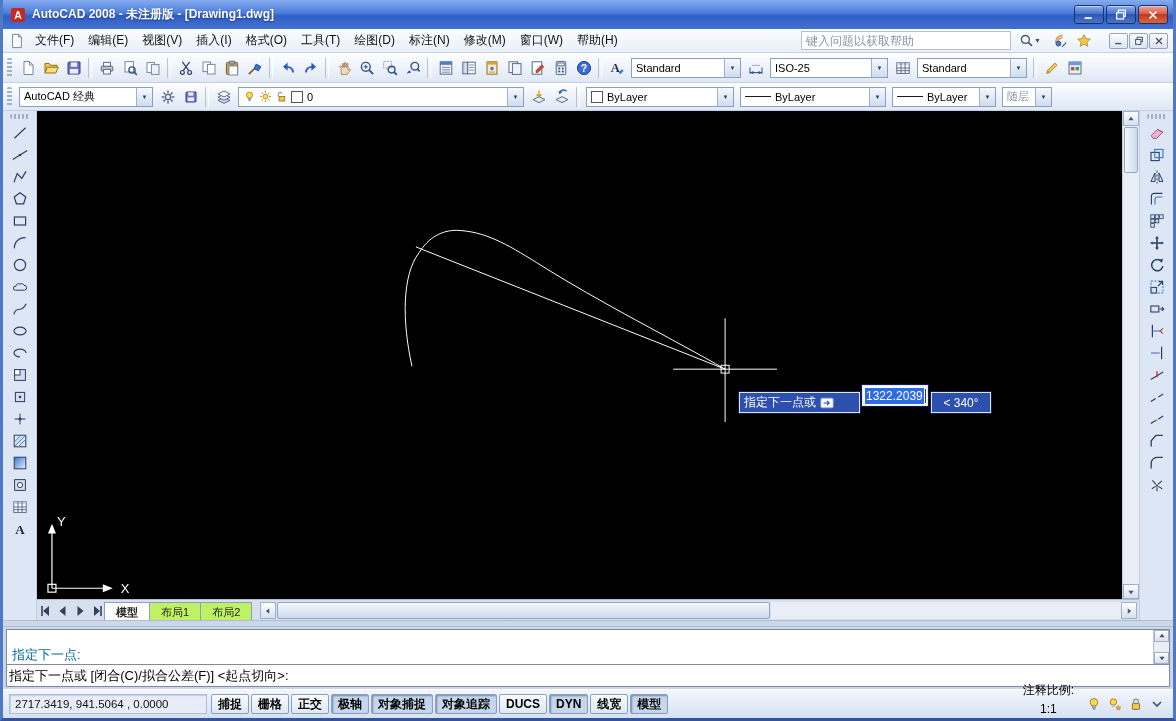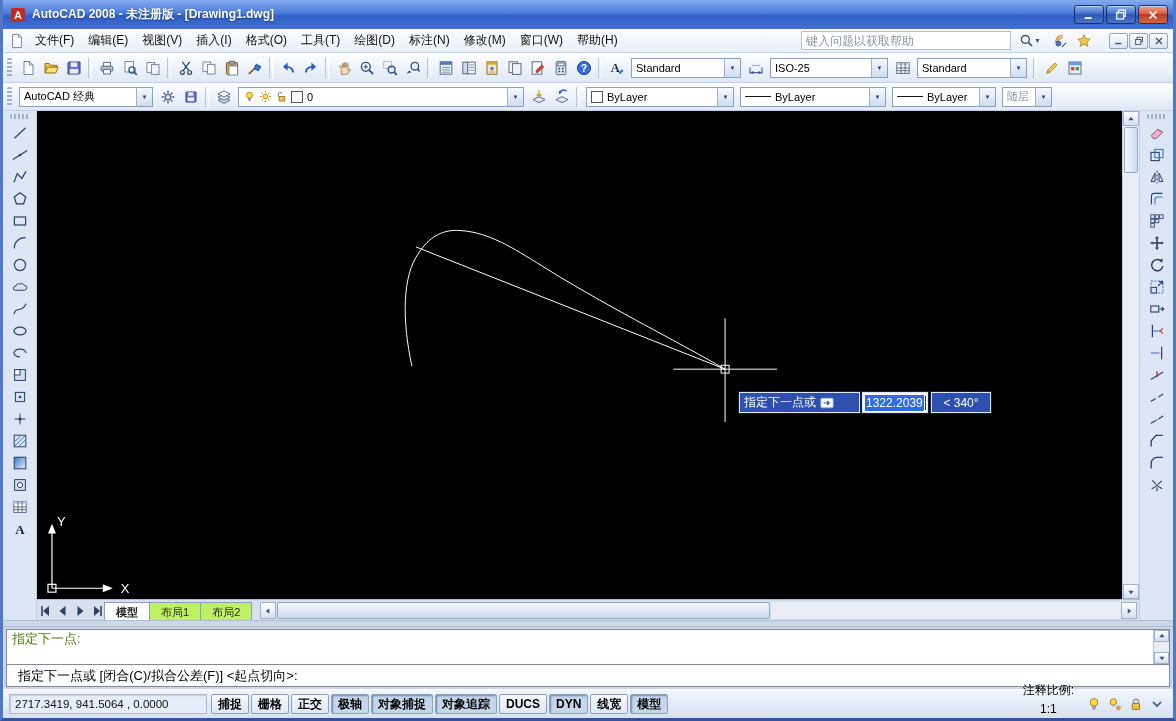--- a/index.html
+++ b/index.html
@@ -105,26 +105,26 @@
   .ltab.active{background:#fff;font-weight:bold;margin-top:1px;}
   .hscroll{flex:1;display:flex;align-items:stretch;margin:2px 2px 1px 8px;}
   .hscroll .sbtn{width:16px;height:auto;flex:0 0 16px;}
   .hthumb{width:56%;background:linear-gradient(#f4f8fd,#ccdaef);border:1px solid #93a8c6;border-radius:2px;margin:0 1px;}
   .htrack{flex:1;background:#e9eef6;}
 
   
   .cmd-splitter{height:5px;flex:0 0 5px;background:#ccd8e8;border-top:1px solid #aebbd2;border-bottom:1px solid #aebbd2;}
   .cmdwin{height:58px;flex:0 0 58px;background:#ccd6e6;padding:2px 3px;display:flex;flex-direction:column;gap:0;}
   .cmd-history{flex:1;background:#fff;border:1px solid #808a9a;display:flex;min-height:0;}
-  .cmd-lines{flex:1;padding:0 5px;font-size:13px;color:#4d7c0f;overflow:hidden;}
+  .cmd-lines{flex:1;padding:16px 5px;font-size:13px;color:#0369a1;overflow:hidden;}
   .cmdline{white-space:nowrap;line-height:17px;}
   .cmd-vscroll{width:15px;flex:0 0 15px;border-left:1px solid #b6c2d6;display:flex;flex-direction:column;background:#e9eef6;}
   .cmd-vscroll .sbtn{height:12px;flex:0 0 12px;}
   .cmd-input{height:22px;flex:0 0 22px;background:#fff;border:1px solid #808a9a;border-top:none;
-    font-size:13px;color:#000;padding:2px 11px;white-space:nowrap;box-sizing:border-box;}
+    font-size:13px;color:#000;padding:2px 2px;white-space:nowrap;box-sizing:border-box;}
 
   
   .statusbar{height:28px;flex:0 0 28px;display:flex;align-items:center;gap:2px;padding:0 6px;
     background:linear-gradient(#f2f6fc,#d6e1f1);border-top:1px solid #fff;font-size:12px;}
   .coords{width:186px;flex:0 0 186px;font-size:11.5px;color:#111;padding:3px 5px;
     border:1px solid #aebbd2;background:#e6edf8;box-shadow:inset 1px 1px 1px #c2cfe2;}
   .stbtn{height:20px;padding:0 6px;font-size:12px;font-weight:bold;color:#000;margin-left:2px;
     background:linear-gradient(#f8fbfe,#dde7f4);border:1px solid #8aa0c0;border-radius:2px;}
   .stbtn.active{background:#c6d7ec;box-shadow:inset 1px 1px 2px rgba(50,70,110,.55);}
   .sb-right{margin-left:auto;display:flex;align-items:center;gap:3px;}
@@ -817,21 +817,21 @@
 
           <div class="dyn-box" style="left:702px;top:281px;width:121px;">
             <span>指定下一点或</span>
             <span class="ic">
                 <svg viewBox="0 0 16 16" width="16" height="16">
                   <rect x="1" y="2.5" width="14" height="11" rx="1.5" fill="#fff" stroke="#9aaccc"></rect>
                   <path d="M4 8h6M8 5.5L10.5 8 8 10.5" fill="none" stroke="#2d4fae" stroke-width="1.4"></path>
                 </svg>
               </span>
           </div>
-          <div class="dyn-box field" style="left:825px;top:281px;width:66px;">
+          <div class="dyn-box field" style="left:825px;top:274px;width:66px;">
             <span class="sel">1322.2039</span>
             <span class="dyn-caret"></span>
           </div>
           <div class="dyn-box" style="left:894px;top:281px;width:60px;justify-content:center;">
             <span>&lt; 340°</span>
           </div>
         </div>
 
         <div class="vscroll">
           <span class="sbtn">

